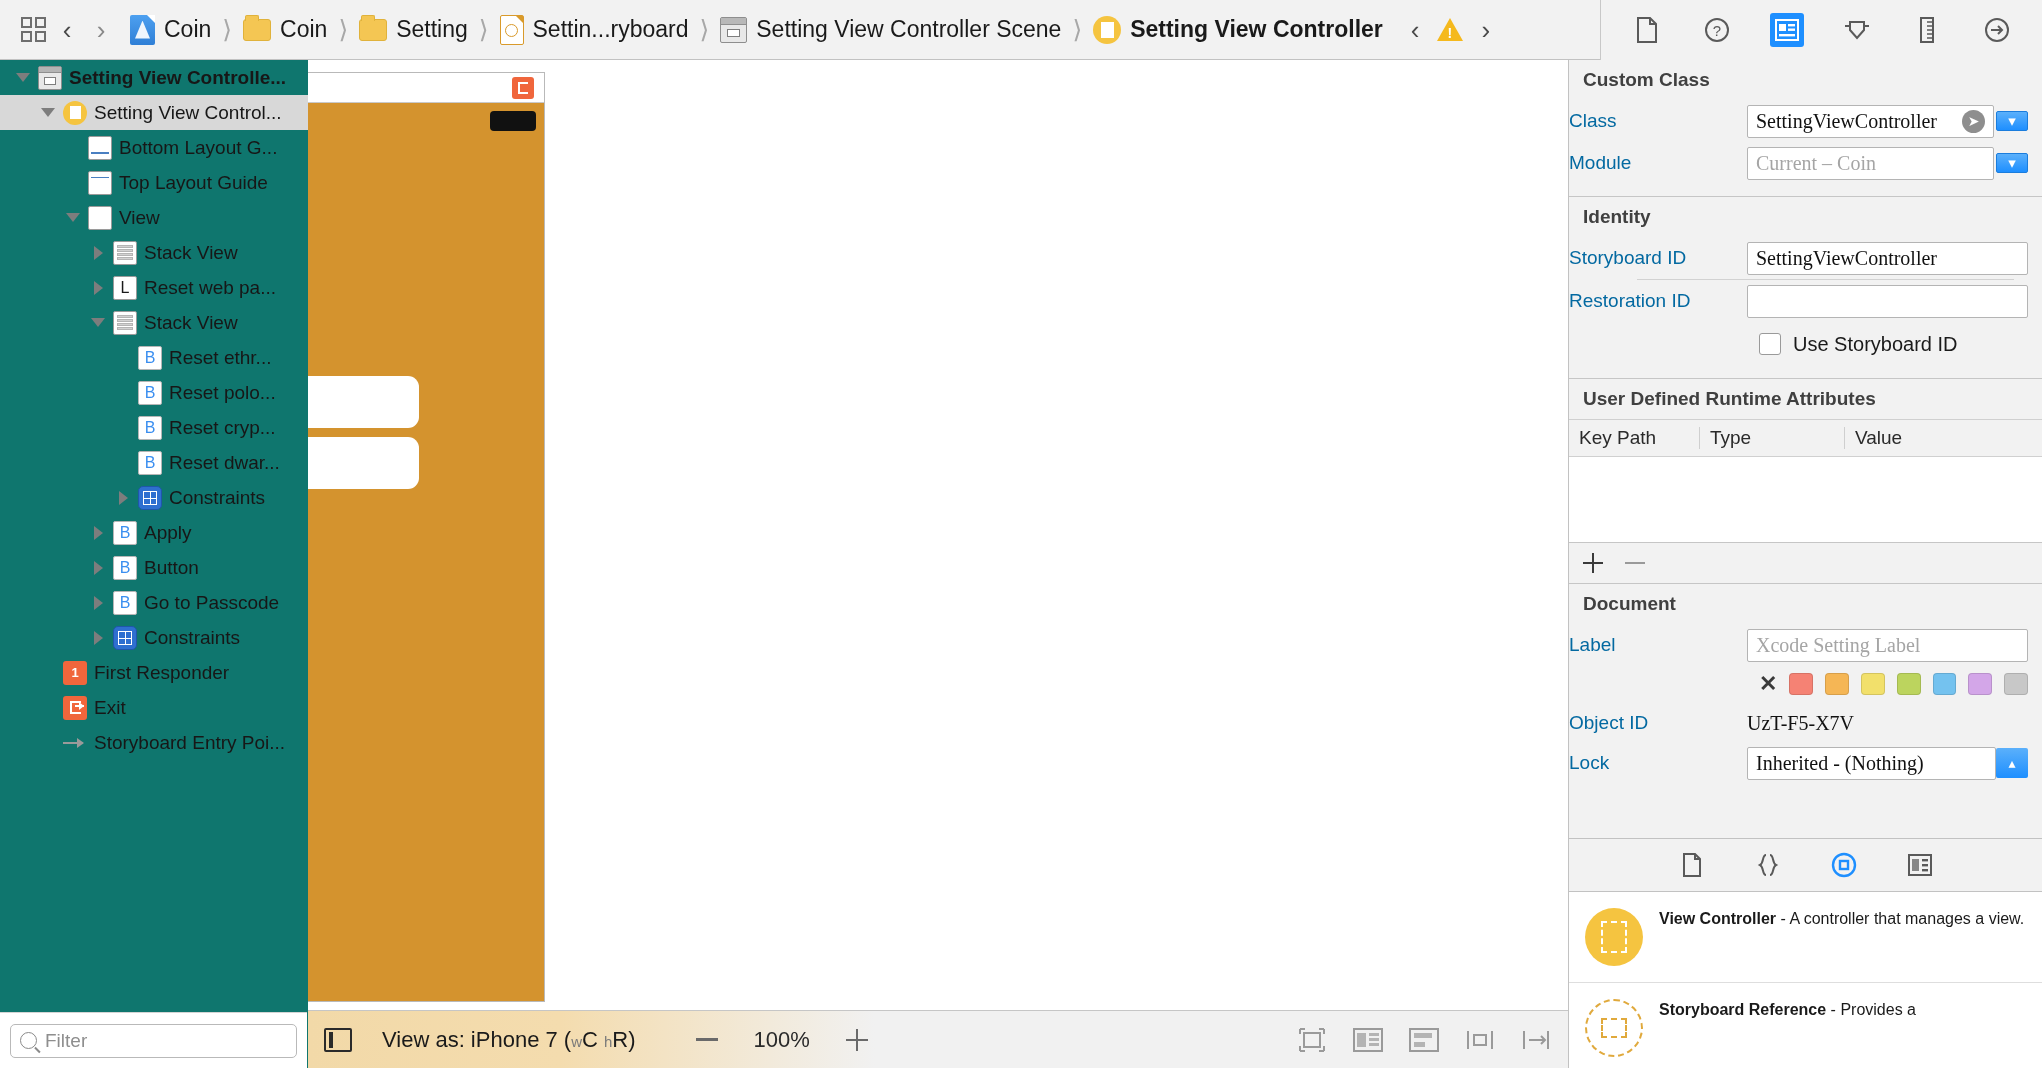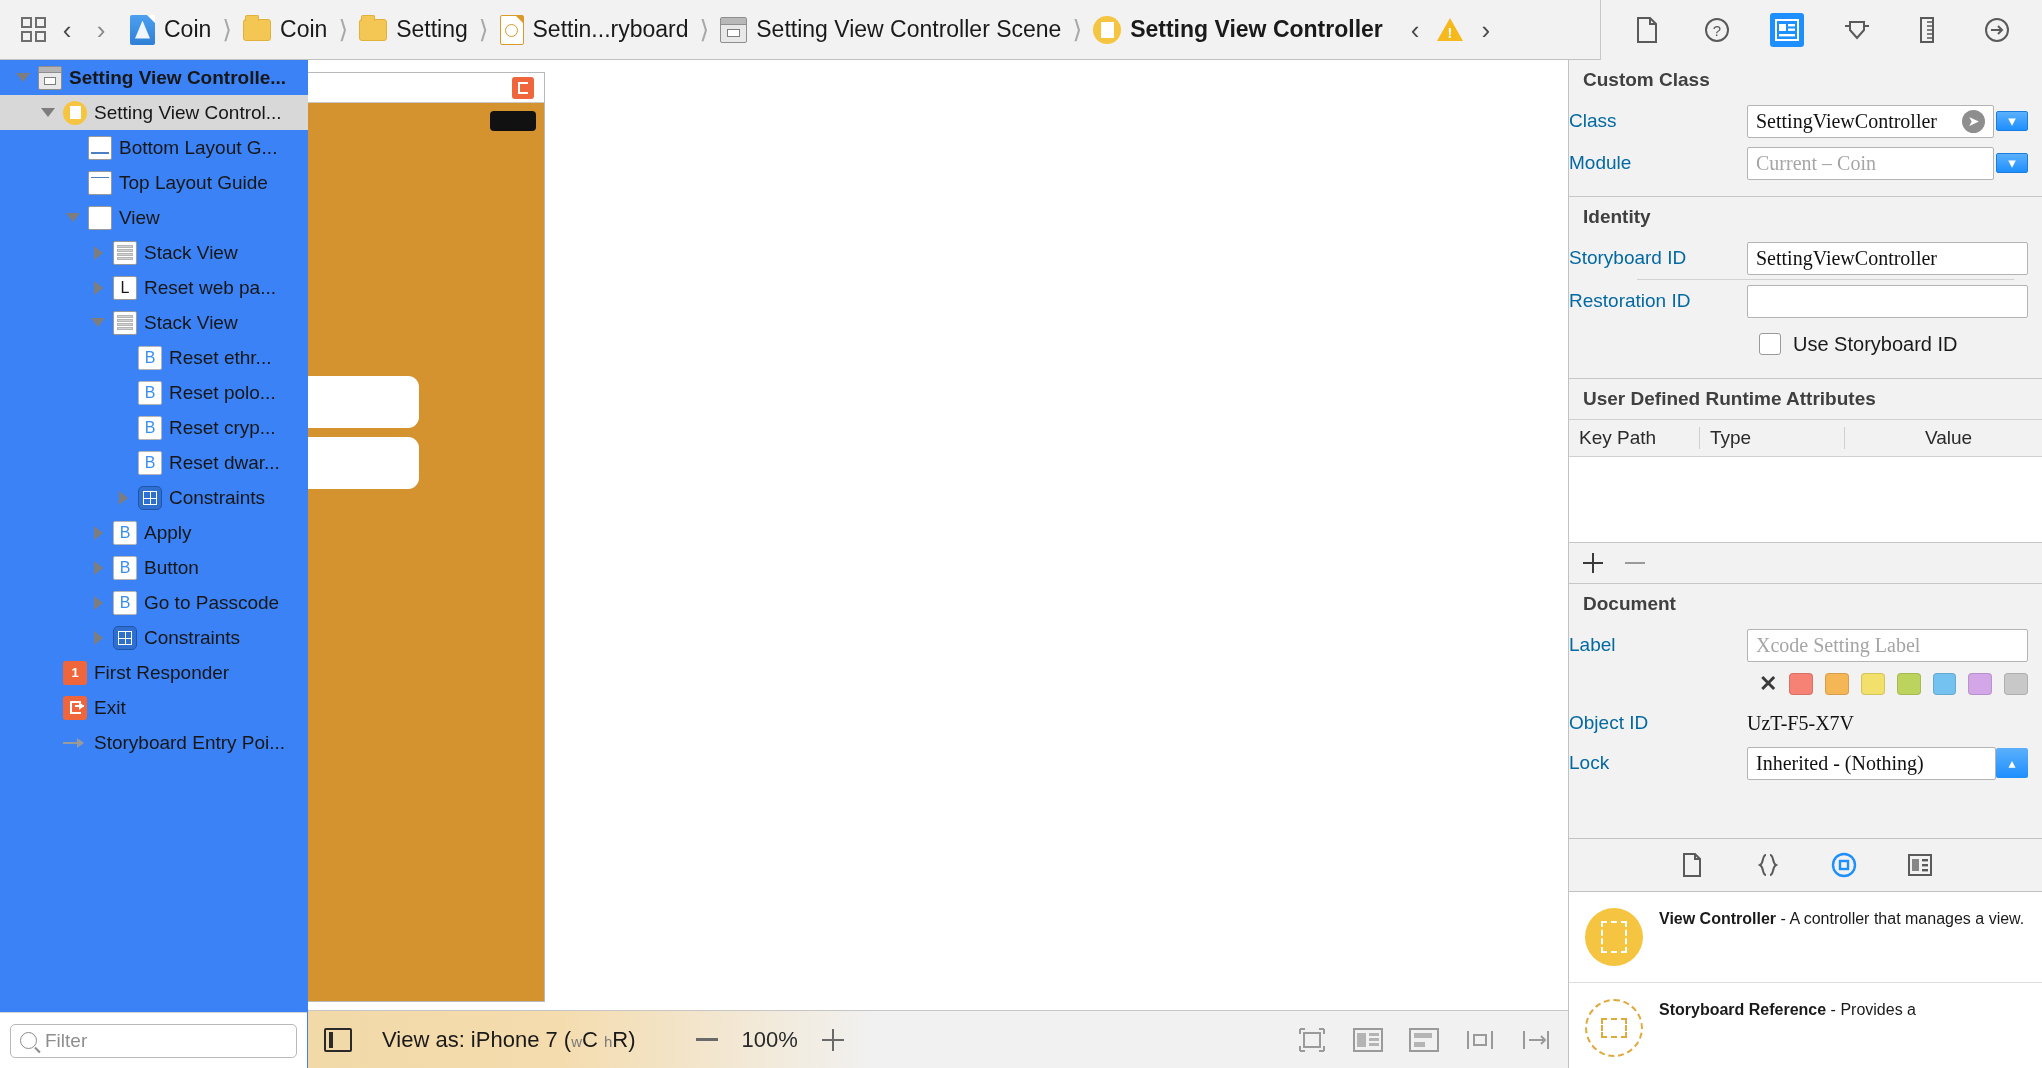--- a/index.html
+++ b/index.html
@@ -68,21 +68,21 @@
     background: #f2f2f2; display: flex; align-items: center; justify-content: center; gap: 36px;
     border-left: 1px solid #c8c8c8;
   }
   .tool { width: 34px; height: 34px; display:flex; align-items:center; justify-content:center;
     color: #5a5a5a; }
   .tool.active { background:#1e8fff; border-radius:3px; color:#fff; }
 
   
   .outline {
     position: absolute; left: 0; top: 60px; width: 353px; height: 1008px;
-    background: #3b82f6; border-right: 4px solid #14b8a6;
+    background: #0f766e; border-right: 4px solid #14b8a6;
     overflow: hidden;
   }
   .row {
     height: 35px; display: flex; align-items: center; gap: 7px;
     font-size: 19px; color: #171717; white-space: nowrap;
   }
   .row.selected { background: #d8d8d8; }
   .row.bold { font-weight: bold; }
   .disc { width: 16px; flex: 0 0 16px; display:flex; align-items:center; justify-content:center; }
   .disc .tri-d { width:0;height:0;border-left:7px solid transparent;border-right:7px solid transparent;
@@ -170,21 +170,21 @@
     position: absolute; left: 308px; bottom: 0; right: 474px; height: 58px;
     background: linear-gradient(90deg,#f2d9a8 0%, #f4dcae 20%, #f1f1f1 45%, #f1f1f1 100%);
     border-top: 1px solid #c6c6c6;
     display: flex; align-items: center;
   }
   .bb-toggle { margin-left: 16px; width: 28px; height: 24px; border: 2px solid #2a2a2a;
     border-radius:2px; position:relative; }
   .bb-toggle:before{content:"";position:absolute;left:3px;top:2px;bottom:2px;width:4px;background:#2a2a2a;}
   .bb-viewas { margin-left: 30px; font-size: 22px; color: #1a1a1a; white-space: nowrap; }
   .bb-viewas .sm { font-size: 15px; color: #7a7a7a; }
-  .bb-zoom { display:flex; align-items:center; gap: 24px; margin-left: 60px; }
+  .bb-zoom { display:flex; align-items:center; gap: 36px; margin-left: 60px; }
   .bb-minus { width: 22px; height: 2.5px; background:#6a6a6a; }
   .bb-pct { font-size: 22px; color:#2a2a2a; }
   .bb-plus { width: 22px; height: 22px; position:relative; }
   .bb-plus:before{content:"";position:absolute;left:0;top:10px;width:22px;height:2.5px;background:#6a6a6a;}
   .bb-plus:after{content:"";position:absolute;top:0;left:10px;height:22px;width:2.5px;background:#6a6a6a;}
   .bb-right { margin-left: auto; display:flex; align-items:center; gap: 24px; padding-right: 16px; }
   .bbi { width: 32px; height: 28px; color:#9a9a9a; display:flex;align-items:center;justify-content:center;}
 
   
   .inspector {
@@ -210,21 +210,21 @@
   .cbrow { display:flex; align-items:center; height: 44px; padding-left: 190px; gap: 12px; }
   .cbox { width: 22px; height: 22px; border:1px solid #9a9a9a; border-radius:3px; background:#fff; }
   .cblabel { font-size: 20px; color:#1a1a1a; }
 
   .sec-sep { height: 1px; background: #c6c6c6; }
   .tablehead { display:flex; height: 38px; align-items:center; background:#f2f2f2;
     border-top:1px solid #d0d0d0; border-bottom:1px solid #d0d0d0; }
   .th { font-size: 19px; color:#2a2a2a; padding-left: 10px; }
   .th.kp { width: 130px; }
   .th.ty { width: 145px; border-left:1px solid #cfcfcf; }
-  .th.va { flex:1; border-left:1px solid #cfcfcf;text-align:center; }
+  .th.va { flex:1; border-left:1px solid #cfcfcf; }
   .tablebody { height: 86px; background:#fff; border-bottom:1px solid #c6c6c6; }
   .addrow { height: 40px; display:flex; align-items:center; gap: 22px; padding-left: 14px; }
   .plus-s { width:20px;height:20px;position:relative; }
   .plus-s:before{content:"";position:absolute;left:0;top:9px;width:20px;height:2px;background:#3a3a3a;}
   .plus-s:after{content:"";position:absolute;top:0;left:9px;height:20px;width:2px;background:#3a3a3a;}
   .minus-s { width:20px;height:2px;background:#9a9a9a; }
 
   .swatches { display:flex; align-items:center; gap: 12px; padding-left: 190px; height: 36px; }
   .xmark { font-size: 22px; color:#3a3a3a; font-weight:bold; line-height:1; }
   .sw { width: 26px; height: 22px; border-radius: 4px; border:1px solid rgba(0,0,0,.12); }

